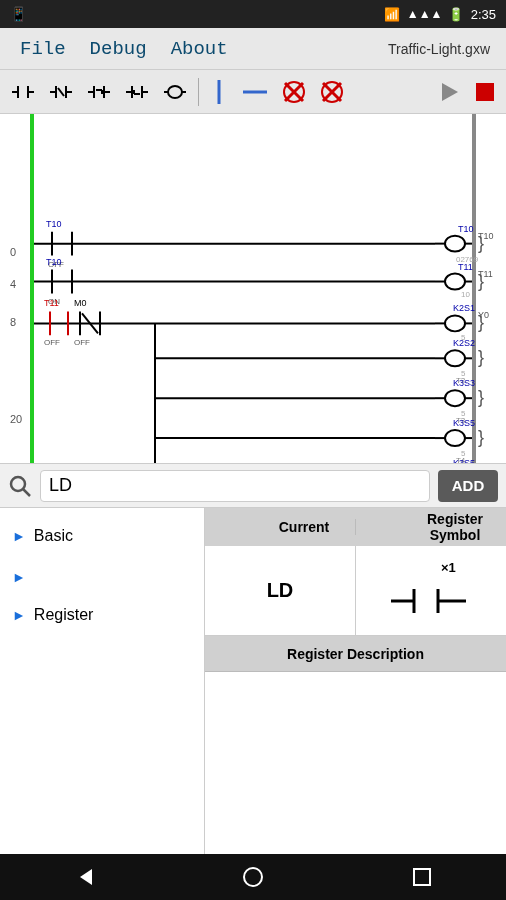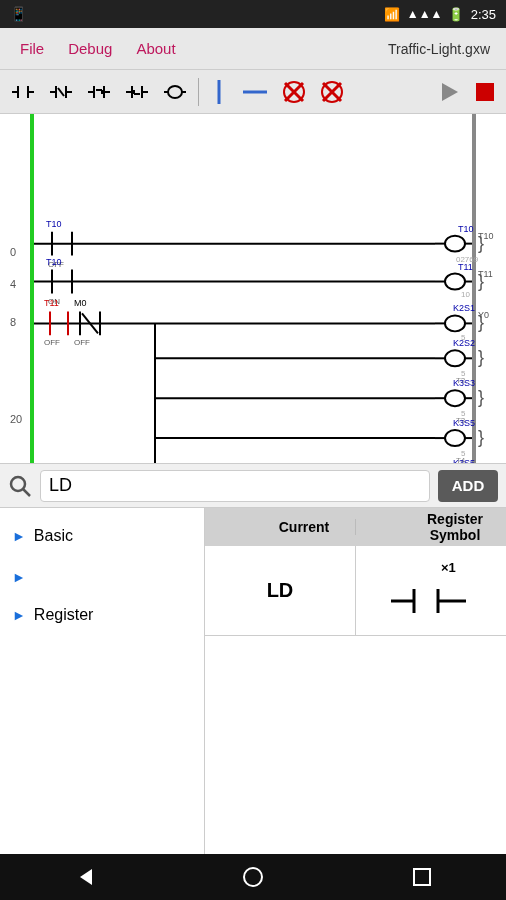--- a/index.html
+++ b/index.html
@@ -33,23 +33,24 @@
       height: 42px;
       background: #e8e8e8;
       display: flex;
       align-items: center;
       padding: 0 8px;
       border-bottom: 1px solid #ccc;
       gap: 0;
     }
     .menu-item {
       padding: 4px 12px;
-      font-size: 15px;
+      font-size: 19px;
       cursor: pointer;
-      color: #be185d;
+      color: #0c4a6e;
+      font-family: Liberation Mono, monospace;
     }
     .menu-title {
       margin-left: auto;
       font-size: 14px;
       color: #333;
       padding-right: 8px;
     }
 
     
     #toolbar {
@@ -550,20 +551,21 @@
           <text x="55" y="16" font-size="13" fill="#000" font-weight="bold">×1</text>
 
           <line x1="5" y1="45" x2="28" y2="45" stroke="#000" stroke-width="3"></line>
           <line x1="28" y1="33" x2="28" y2="57" stroke="#000" stroke-width="3"></line>
           <line x1="52" y1="33" x2="52" y2="57" stroke="#000" stroke-width="3"></line>
           <line x1="52" y1="45" x2="80" y2="45" stroke="#000" stroke-width="3"></line>
         </svg>
       </div>
     </div>
 
+    <div id="reg-desc-header">Register Description</div>
 
   </div>
 </div>
 
 <div id="android-nav">
   <div class="nav-btn">
     <svg width="24" height="24" viewBox="0 0 24 24">
       <polygon points="20,4 8,12 20,20" fill="#fff"></polygon>
     </svg>
   </div>

